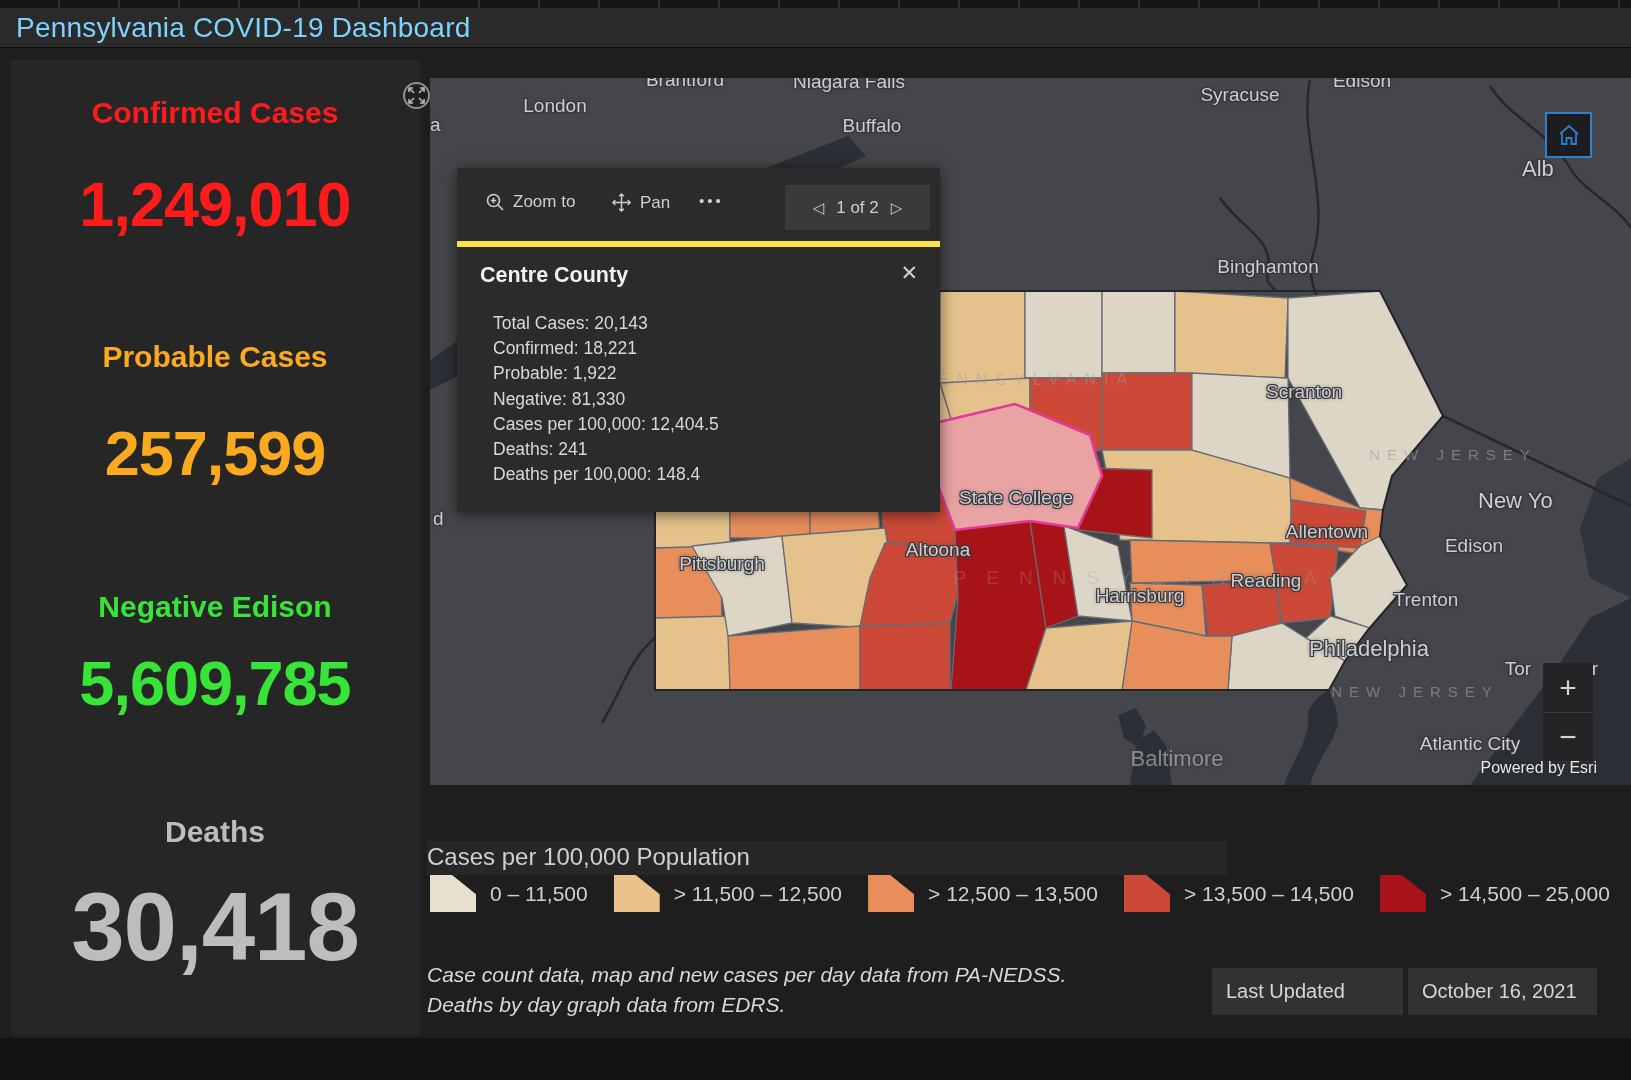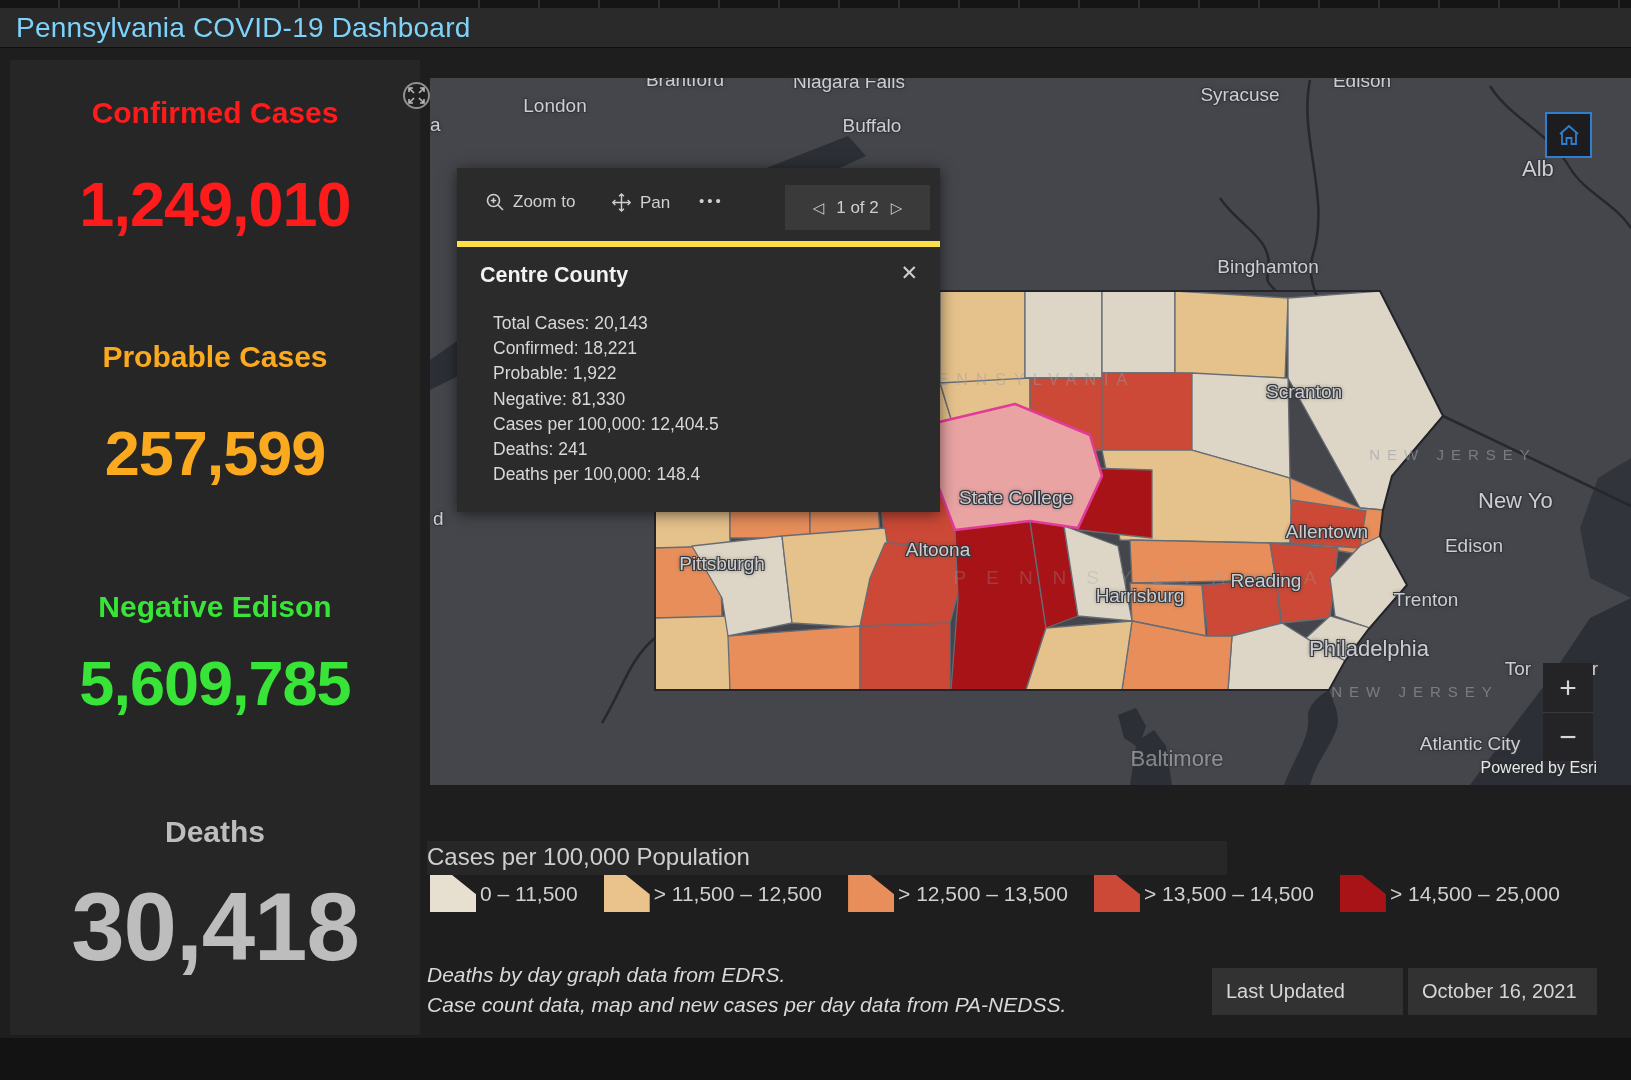--- a/index.html
+++ b/index.html
@@ -52,21 +52,21 @@
   #pager{position:absolute;left:328px;top:17px;width:145px;height:45px;background:#3a3a3a;display:flex;align-items:center;justify-content:center;gap:12px;color:#cfcfcf;font-size:17px;}
   #pager .arr{font-size:15px;cursor:pointer;}
   #popupTitle{position:absolute;left:23px;top:95px;font-size:21.5px;font-weight:bold;color:#f2f2f2;}
   #popupClose{position:absolute;right:22px;top:93px;font-size:21px;color:#cfcfcf;cursor:pointer;}
   #popupBody{position:absolute;left:36px;top:143px;font-size:17.5px;color:#d8d8d8;line-height:25.2px;}
 
   
   #legendTitleBg{position:absolute;left:427px;top:841px;width:800px;height:34px;background:#272727;}
   #legendTitle{position:absolute;left:427px;top:843px;font-size:24px;color:#cfcfcf;}
   #legendRow{position:absolute;left:430px;top:875px;display:flex;align-items:center;gap:26px;}
-  .lgItem{display:flex;align-items:center;gap:4px;}
+  .lgItem{display:flex;align-items:center;gap:14px;}
   .lgSwatch{width:46px;height:37px;clip-path:polygon(0 0,48% 0,100% 52%,100% 100%,0 100%);}
   .lgLabel{font-size:21px;color:#d0d0d0;white-space:nowrap;}
   #note{position:absolute;left:427px;top:960px;font-size:21px;font-style:italic;color:#d9d9d9;line-height:30px;}
   #lastUpdated{position:absolute;left:1212px;top:968px;height:47px;display:flex;}
   #lastUpdated .cellA,#lastUpdated .cellB{background:#323232;color:#d6d6d6;font-size:20px;display:flex;align-items:center;padding:0 14px;}
   #lastUpdated .cellA{width:191px;}
   #lastUpdated .cellB{width:189px;margin-left:5px;}
   #bottomStrip{position:absolute;left:0;top:1038px;width:100%;height:42px;background:#131313;}
 </style>
 </head>
@@ -282,22 +282,22 @@
         <div class="lgSwatch" style="background: rgb(203, 73, 54);"></div>
         <div class="lgLabel">&gt; 13,500 – 14,500</div>
       </div>
       <div class="lgItem">
         <div class="lgSwatch" style="background: rgb(168, 19, 24);"></div>
         <div class="lgLabel">&gt; 14,500 – 25,000</div>
       </div>
     </div>
 
   <div id="note">
+    <div>Case count data, map and new cases per day data from PA-NEDSS.</div>
     <div>Deaths by day graph data from EDRS.</div>
-    <div>Case count data, map and new cases per day data from PA-NEDSS.</div>
   </div>
   <div id="lastUpdated">
     <div class="cellA">Last Updated</div>
     <div class="cellB">October 16, 2021</div>
   </div>
 
   <div id="bottomStrip"></div>
 </div>
 
 </body></html>

